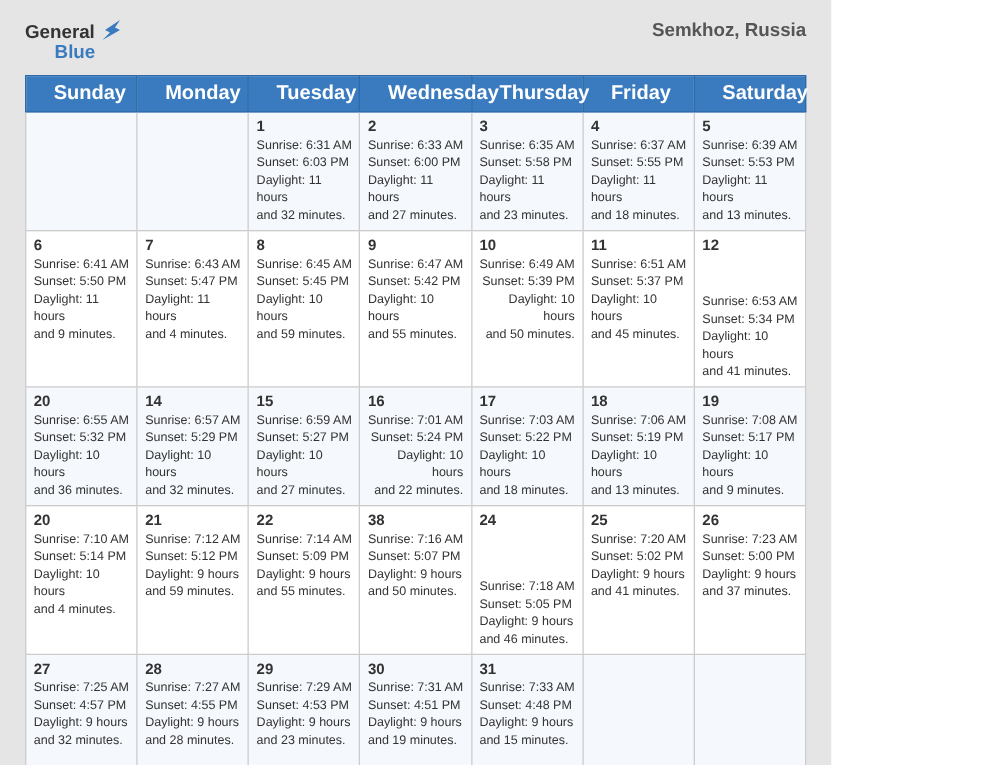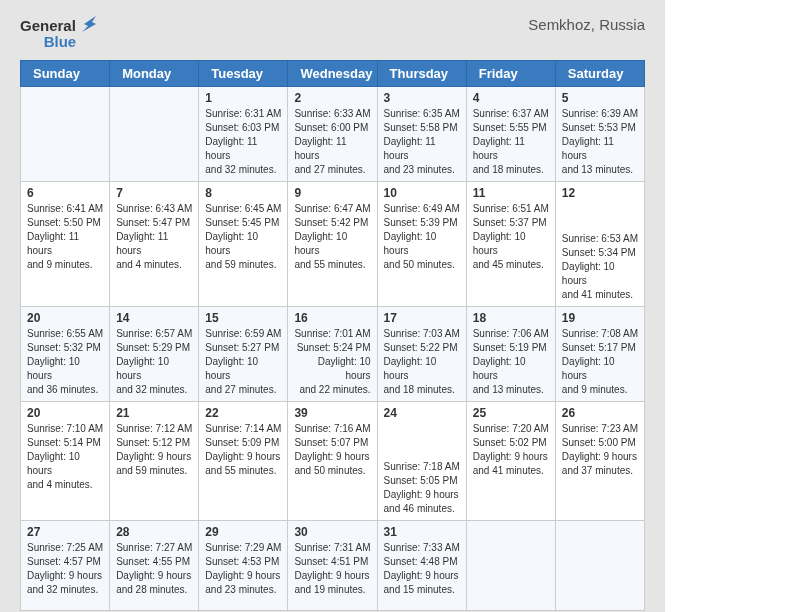--- a/index.html
+++ b/index.html
@@ -31,32 +31,33 @@
     }
     .month-title {
       font-size: 36px;
       font-weight: 300;
       color: #222;
       line-height: 1.1;
     }
     .location {
       font-size: 15px;
       color: #555;
+      font-weight: bold;
     }
     table {
       width: 100%;
       border-collapse: collapse;
       table-layout: fixed;
     }
     thead tr th {
       background: #3a7bbf;
       color: #fff;
-      font-size: 13px;
+      font-size: 16px;
       font-weight: bold;
-      padding: 5px 12px;
+      padding: 5px 22px;
       text-align: left;
       border: 1px solid #2d6aa8;
     }
     tbody tr td {
       border: 1px solid #ccc;
       vertical-align: top;
       padding: 4px 6px;
       font-size: 10.5px;
       color: #333;
       min-height: 80px;
@@ -177,21 +178,21 @@
           </td>
           <td>
             <span class="day-number">9</span>
             <div class="day-info" style="white-space: pre-line;">Sunrise: 6:47 AM
 Sunset: 5:42 PM
 Daylight: 10 hours
 and 55 minutes.</div>
           </td>
           <td>
             <span class="day-number">10</span>
-            <div class="day-info" style="white-space: pre-line;">Sunrise: 6:49 AM
+            <div class="day-info" style="white-space: pre-line; text-align: right;">Sunrise: 6:49 AM
 Sunset: 5:39 PM
 Daylight: 10 hours
 and 50 minutes.</div>
           </td>
           <td>
             <span class="day-number">11</span>
             <div class="day-info" style="white-space: pre-line;">Sunrise: 6:51 AM
 Sunset: 5:37 PM
 Daylight: 10 hours
 and 45 minutes.</div>
@@ -271,21 +272,21 @@
 and 59 minutes.</div>
           </td>
           <td>
             <span class="day-number">22</span>
             <div class="day-info" style="white-space: pre-line;">Sunrise: 7:14 AM
 Sunset: 5:09 PM
 Daylight: 9 hours
 and 55 minutes.</div>
           </td>
           <td>
-            <span class="day-number">39</span>
+            <span class="day-number">38</span>
             <div class="day-info" style="white-space: pre-line;">Sunrise: 7:16 AM
 Sunset: 5:07 PM
 Daylight: 9 hours
 and 50 minutes.</div>
           </td>
           <td>
             <span class="day-number">24</span>
             <div class="day-info" style="white-space: pre-line; margin-top: 40px;">Sunrise: 7:18 AM
 Sunset: 5:05 PM
 Daylight: 9 hours

